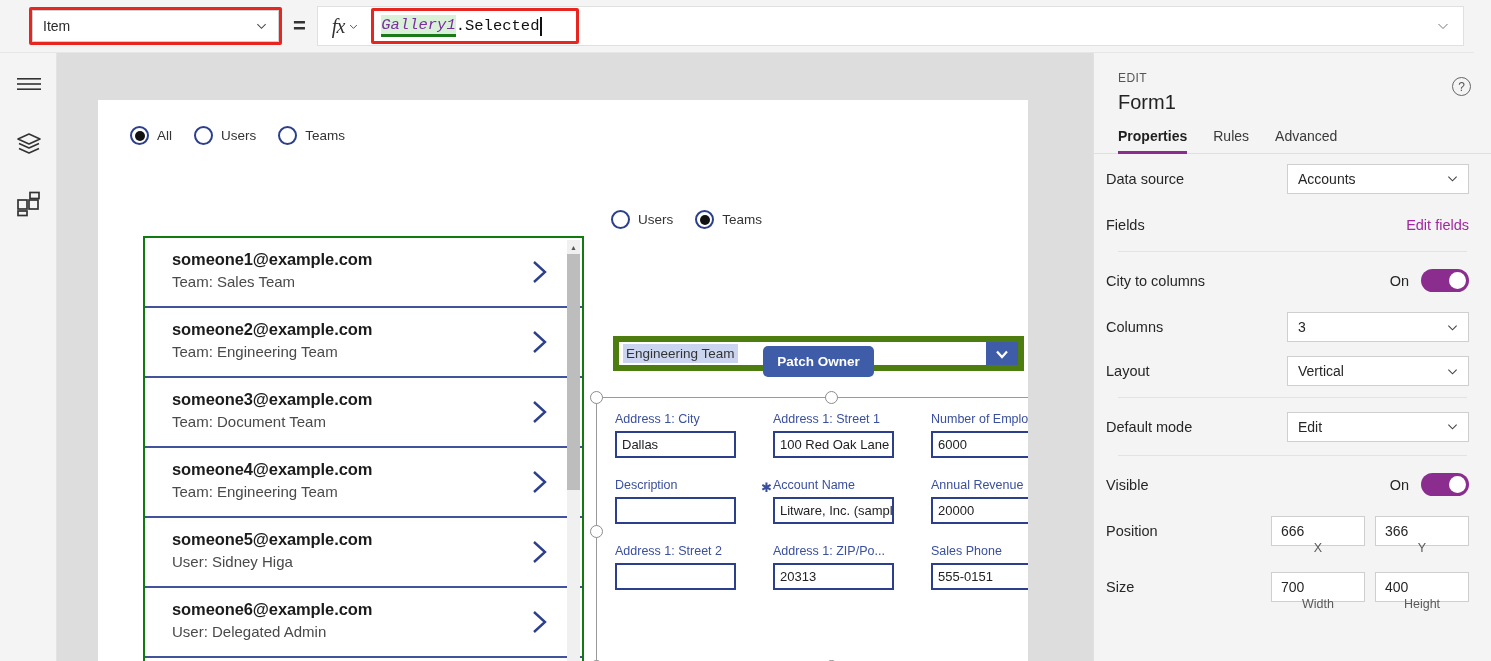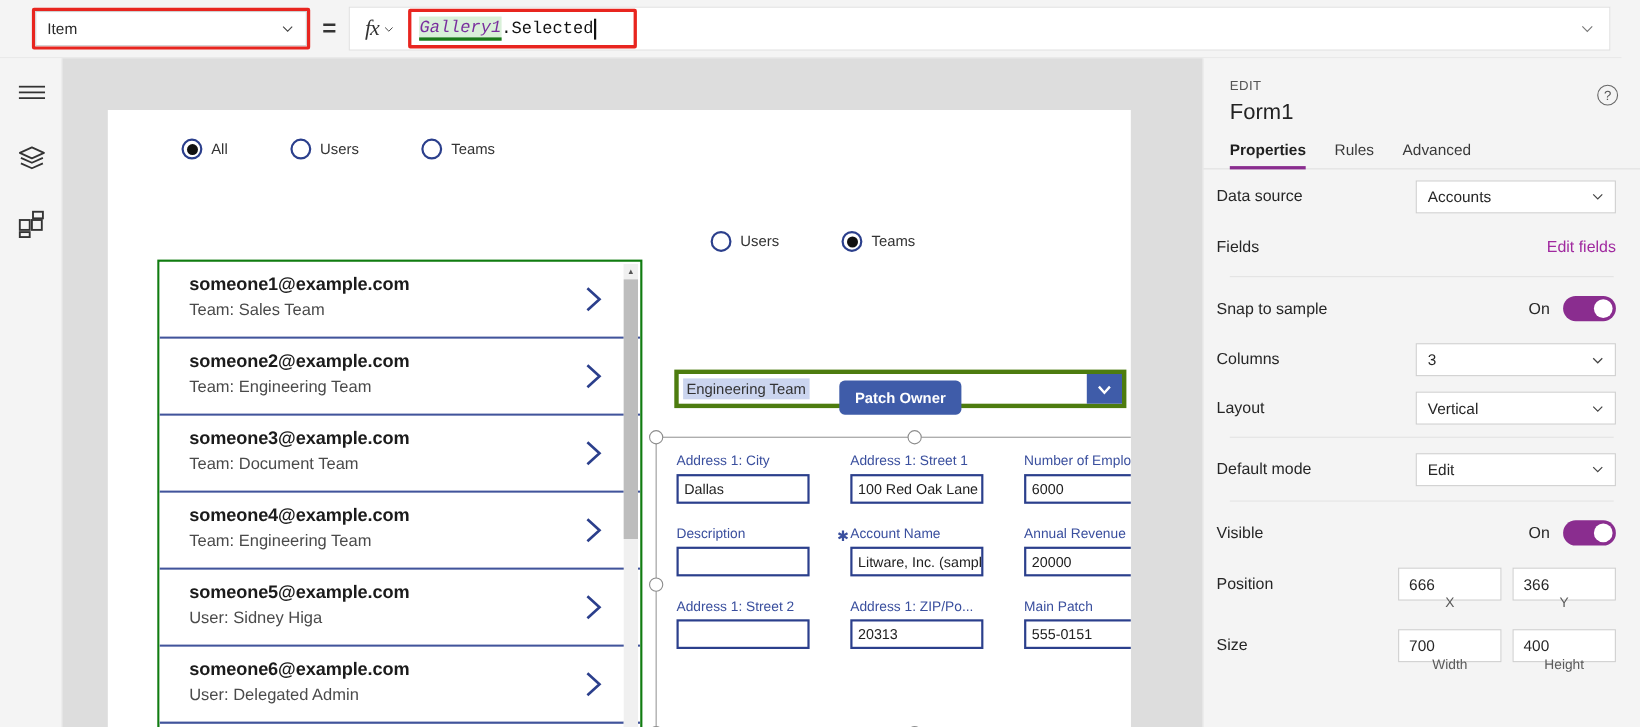--- a/index.html
+++ b/index.html
@@ -99,21 +99,21 @@
     width: 1036px; height: 608px; background: #dddddd;
   }
   .app-canvas {
     position: absolute; left: 41px; top: 47px;
     width: 930px; height: 600px; background: #ffffff;
     overflow: hidden;
   }
 
   
   .radio-row { position: absolute; display: flex; align-items: center; }
-  .radio-item { display: flex; align-items: center; margin-right: 22px; margin-left: 35px; }
+  .radio-item { display: flex; align-items: center; margin-right: 22px; }
   .radio-dot {
     width: 19px; height: 19px; border-radius: 50%;
     border: 2px solid #2b3f8c; background: #fff;
     display: flex; align-items: center; justify-content: center;
     flex: 0 0 auto;
   }
   .radio-dot.on::after {
     content: ""; width: 10px; height: 10px; border-radius: 50%; background: #111;
   }
   .radio-label {
@@ -153,21 +153,21 @@
     position: absolute; left: 0; width: 13px; height: 14px;
     display: flex; align-items: center; justify-content: center;
     font-size: 7px; color: #555; background: #f0f0f0;
   }
   .gal-arrow.up { top: 0; }
   .gal-arrow.down { bottom: 0; }
 
   
   .combo {
     position: absolute; left: 515px; top: 236px; width: 411px; height: 35px;
-    border: 4px solid #4d7c0f; background: #fff; display: flex; align-items: center;
+    border: 6px solid #4d7c0f; background: #fff; display: flex; align-items: center;
   }
   .combo-text {
     font-size: 13.5px; color: #333; padding: 2px 3px;
     background: #cbd5ef; margin-left: 4px;
   }
   .combo-btn {
     position: absolute; right: 0; top: 0; bottom: 0; width: 32px;
     background: #3f5ca9; display: flex; align-items: center; justify-content: center;
   }
   .btn-patch {
@@ -459,21 +459,21 @@
 
           <div class="fld">
             <div class="fld-label">Address 1: Street 2</div>
             <div class="fld-input"></div>
           </div>
           <div class="fld">
             <div class="fld-label">Address 1: ZIP/Po...</div>
             <div class="fld-input">20313</div>
           </div>
           <div class="fld wide">
-            <div class="fld-label">Main Patch</div>
+            <div class="fld-label">Sales Phone</div>
             <div class="fld-input">555-0151</div>
           </div>
         </div>
 
         <span class="handle" style="left:-7px;  top:-7px;"></span>
         <span class="handle" style="left:50%; margin-left:-7px; top:-7px;"></span>
 
         <span class="handle" style="left:-7px;  top:50%; margin-top:-7px;"></span>
 
         <span class="handle" style="left:-7px;  bottom:-7px;"></span>
@@ -509,21 +509,21 @@
     </div>
 
     <div class="rp-row tight">
       <span class="rp-label">Fields</span>
       <span class="rp-link">Edit fields</span>
     </div>
 
     <div class="rp-sep"></div>
 
     <div class="rp-row">
-      <span class="rp-label">Snap to sample</span>
+      <span class="rp-label">City to columns</span>
       <span class="toggle-wrap">
         <span class="toggle-state">On</span>
         <span class="toggle"></span>
       </span>
     </div>
 
     <div class="rp-row tight">
       <span class="rp-label">Columns</span>
       <span class="rp-select">
         <span>3</span>

